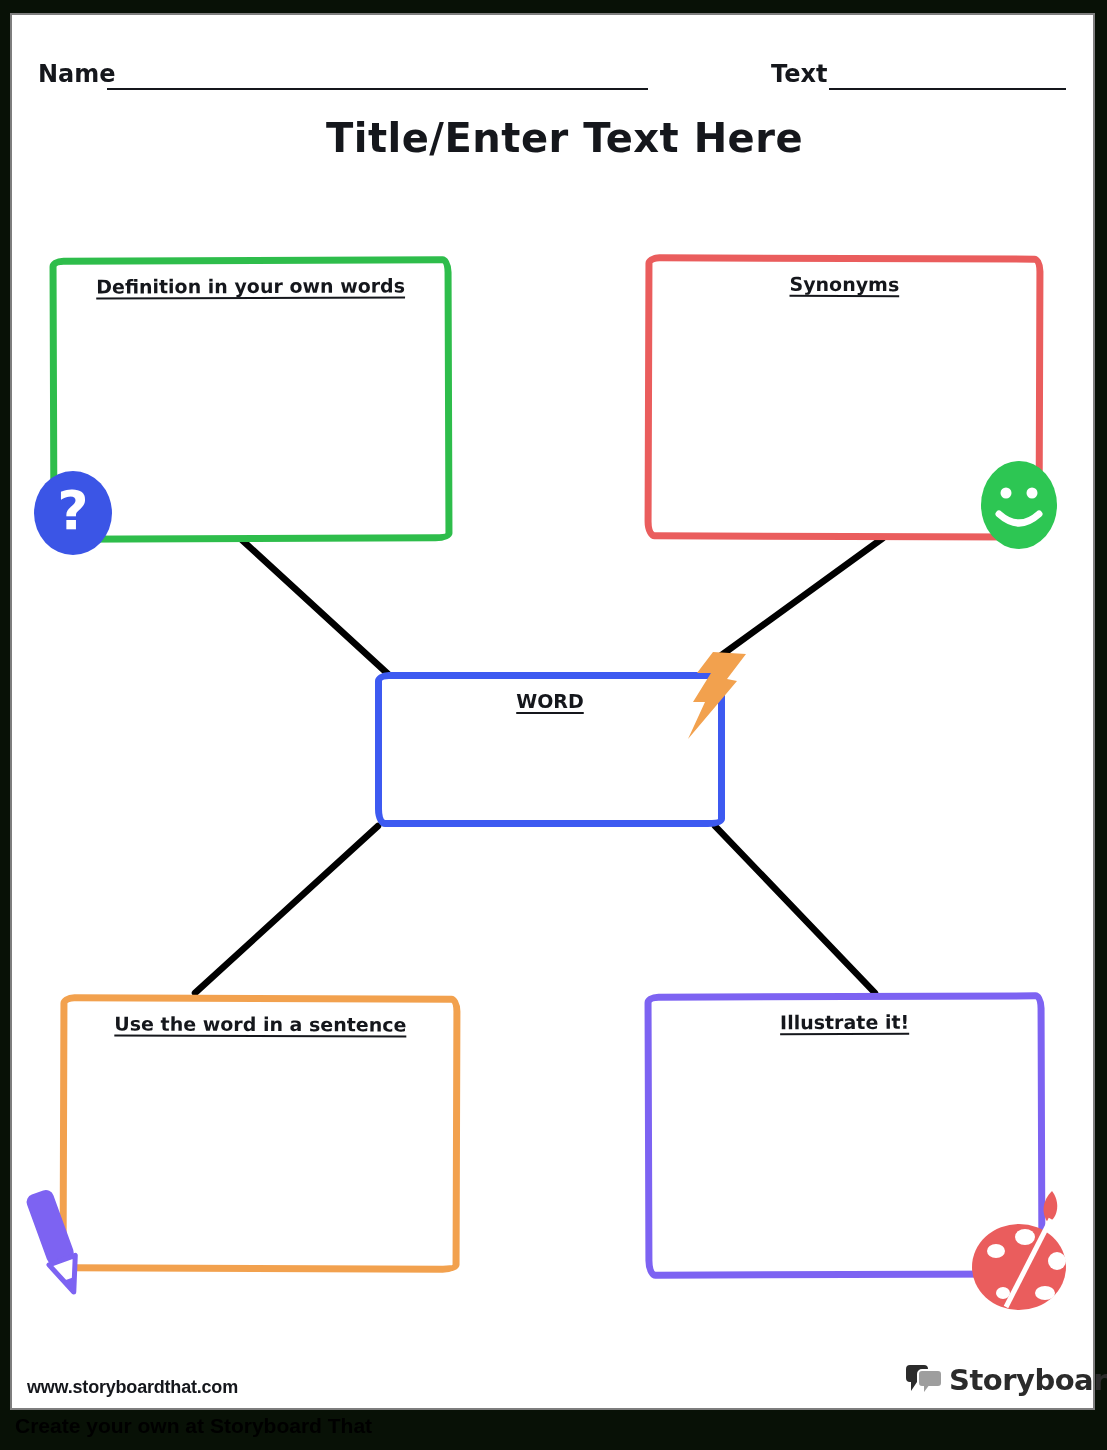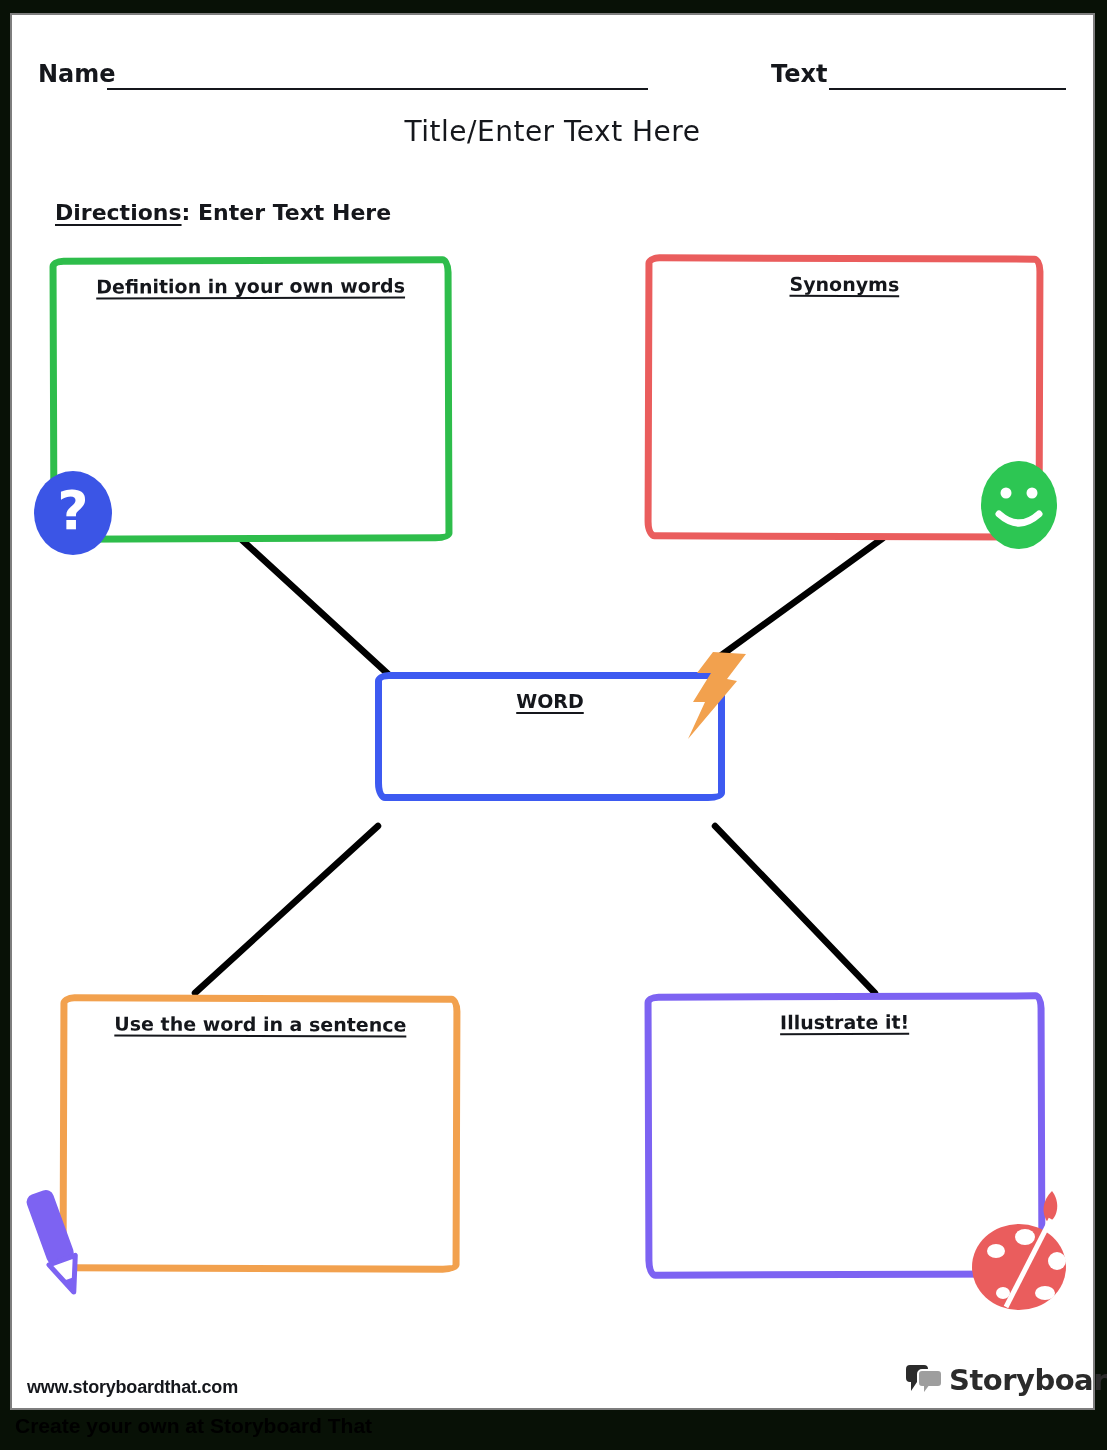--- a/index.html
+++ b/index.html
@@ -4,38 +4,38 @@
 <style>
   html,body{margin:0;padding:0;}
   body{width:1107px;height:1450px;overflow:hidden;font-family:"DejaVu Sans",sans-serif;}
   #screen{position:relative;width:1107px;height:1450px;background:var(--c-frame,#081106);}
   .page{position:absolute;left:10px;top:13px;right:12px;bottom:40px;background:#fff;
         border:2px solid var(--c-gray-line,#7e7e7e);}
 
   
   .field-label{position:absolute;font-size:24px;font-weight:700;color:var(--c-ink,#111);}
   .write-line{position:absolute;height:2px;border-bottom:2.5px solid var(--c-ink,#111);}
-  .page-title{position:absolute;left:0;top:100px;width:100%;text-align:center;
-              font-size:28px;font-weight:400;color:var(--c-ink,#111);letter-spacing:.5px;}
+  .page-title{position:absolute;left:12px;top:100px;width:100%;text-align:center;
+              font-size:40px;font-weight:700;color:var(--c-ink,#111);letter-spacing:.5px;}
   .directions{position:absolute;left:43px;top:185px;font-size:22px;font-weight:700;color:var(--c-ink,#111);}
   .u{text-decoration:underline;text-decoration-thickness:2px;text-underline-offset:4px;}
 
   
   .connectors{position:absolute;left:0;top:0;width:1081px;height:1393px;}
   .connector{stroke:#000;stroke-width:6.5;stroke-linecap:round;}
 
   
   .wbox{position:absolute;background:#fff;border:7px solid #000;
         border-radius:14px 9px 17px 10px / 9px 16px 8px 18px;box-sizing:border-box;}
   .wbox-title{margin-top:11px;text-align:center;font-size:19px;font-weight:700;
               color:var(--c-ink,#111);text-decoration:underline;
               text-decoration-thickness:2px;text-underline-offset:4px;}
   .box-definition{left:38px;top:242px;width:402px;height:285px;border-color:var(--c-green,#2ebd4b);transform:rotate(-.2deg);}
   .box-synonyms{left:633px;top:240px;width:398px;height:285px;border-color:var(--c-red,#ea5d5d);transform:rotate(.2deg);}
-  .box-word{left:363px;top:657px;width:350px;height:129px;border-color:var(--c-blue,#3d5af1);}
+  .box-word{left:363px;top:657px;width:350px;height:155px;border-color:var(--c-blue,#3d5af1);}
   .box-sentence{left:48px;top:980px;width:400px;height:277px;border-color:var(--c-orange,#f2a14e);transform:rotate(.2deg);}
   .box-illustrate{left:633px;top:978px;width:400px;height:285px;border-color:var(--c-purple,#7d63f2);transform:rotate(-.2deg);}
 
   
   .icon-question{position:absolute;left:22px;top:456px;width:78px;height:84px;border-radius:50%;
                  background:var(--c-icon-blue,#3b55e6);display:flex;align-items:center;justify-content:center;}
   .qmark{color:#fff;font-size:54px;font-weight:800;line-height:1;transform:translateY(-2px);}
   .icon-smiley{position:absolute;left:968px;top:445px;width:78px;height:90px;}
   .smiley-body{fill:var(--c-icon-green,#2dc653);}
   .icon-lightning{position:absolute;left:668px;top:637px;width:66px;height:88px;}
@@ -63,21 +63,20 @@
 <div id="screen">
   <div class="page">
 
     <div class="field-label" style="left:26px;top:45px;">Name</div>
     <div class="write-line" style="left:95px;top:71px;width:541px;"></div>
     <div class="field-label" style="left:759px;top:45px;">Text</div>
     <div class="write-line" style="left:817px;top:71px;width:237px;"></div>
 
     <div class="page-title">Title/Enter Text Here</div>
 
-    <div class="directions"><span class="u">Directions</span><span>:  Enter Text Here</span></div>
 
     <svg class="connectors" viewBox="0 0 1081 1393">
       <line class="connector" x1="230" y1="525" x2="376" y2="659"></line>
       <line class="connector" x1="871" y1="523" x2="700" y2="647"></line>
       <line class="connector" x1="366" y1="811" x2="183" y2="978"></line>
       <line class="connector" x1="703" y1="811" x2="863" y2="978"></line>
     </svg>
 
     <div class="wbox box-definition">
       <div class="wbox-title">Definition in your own words</div>

